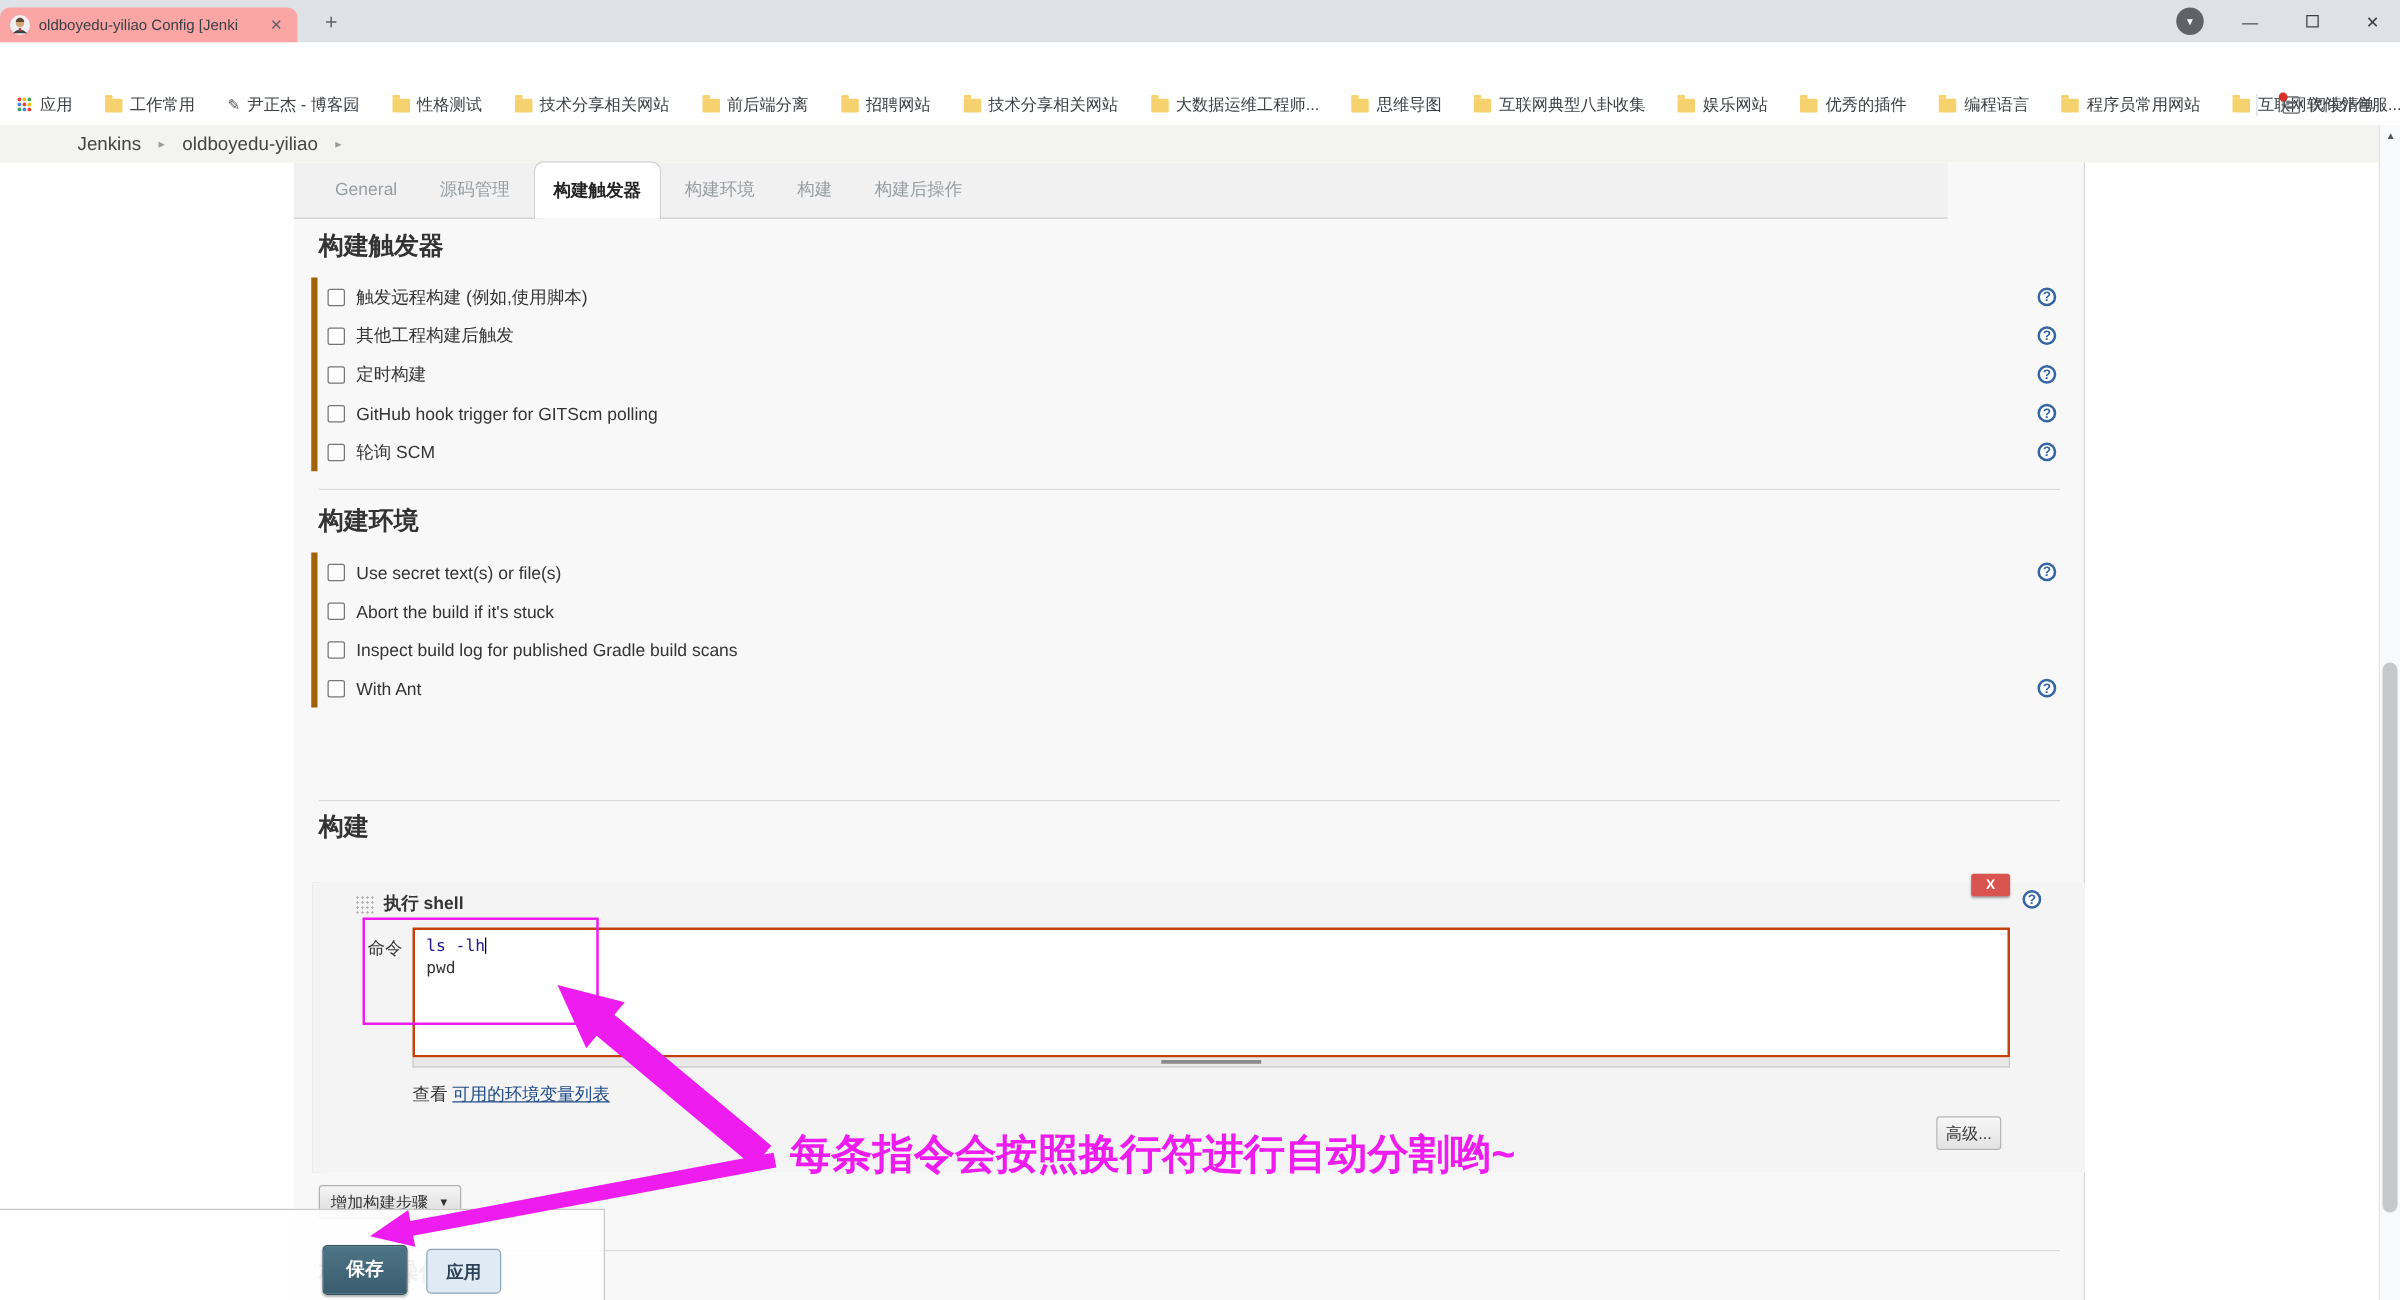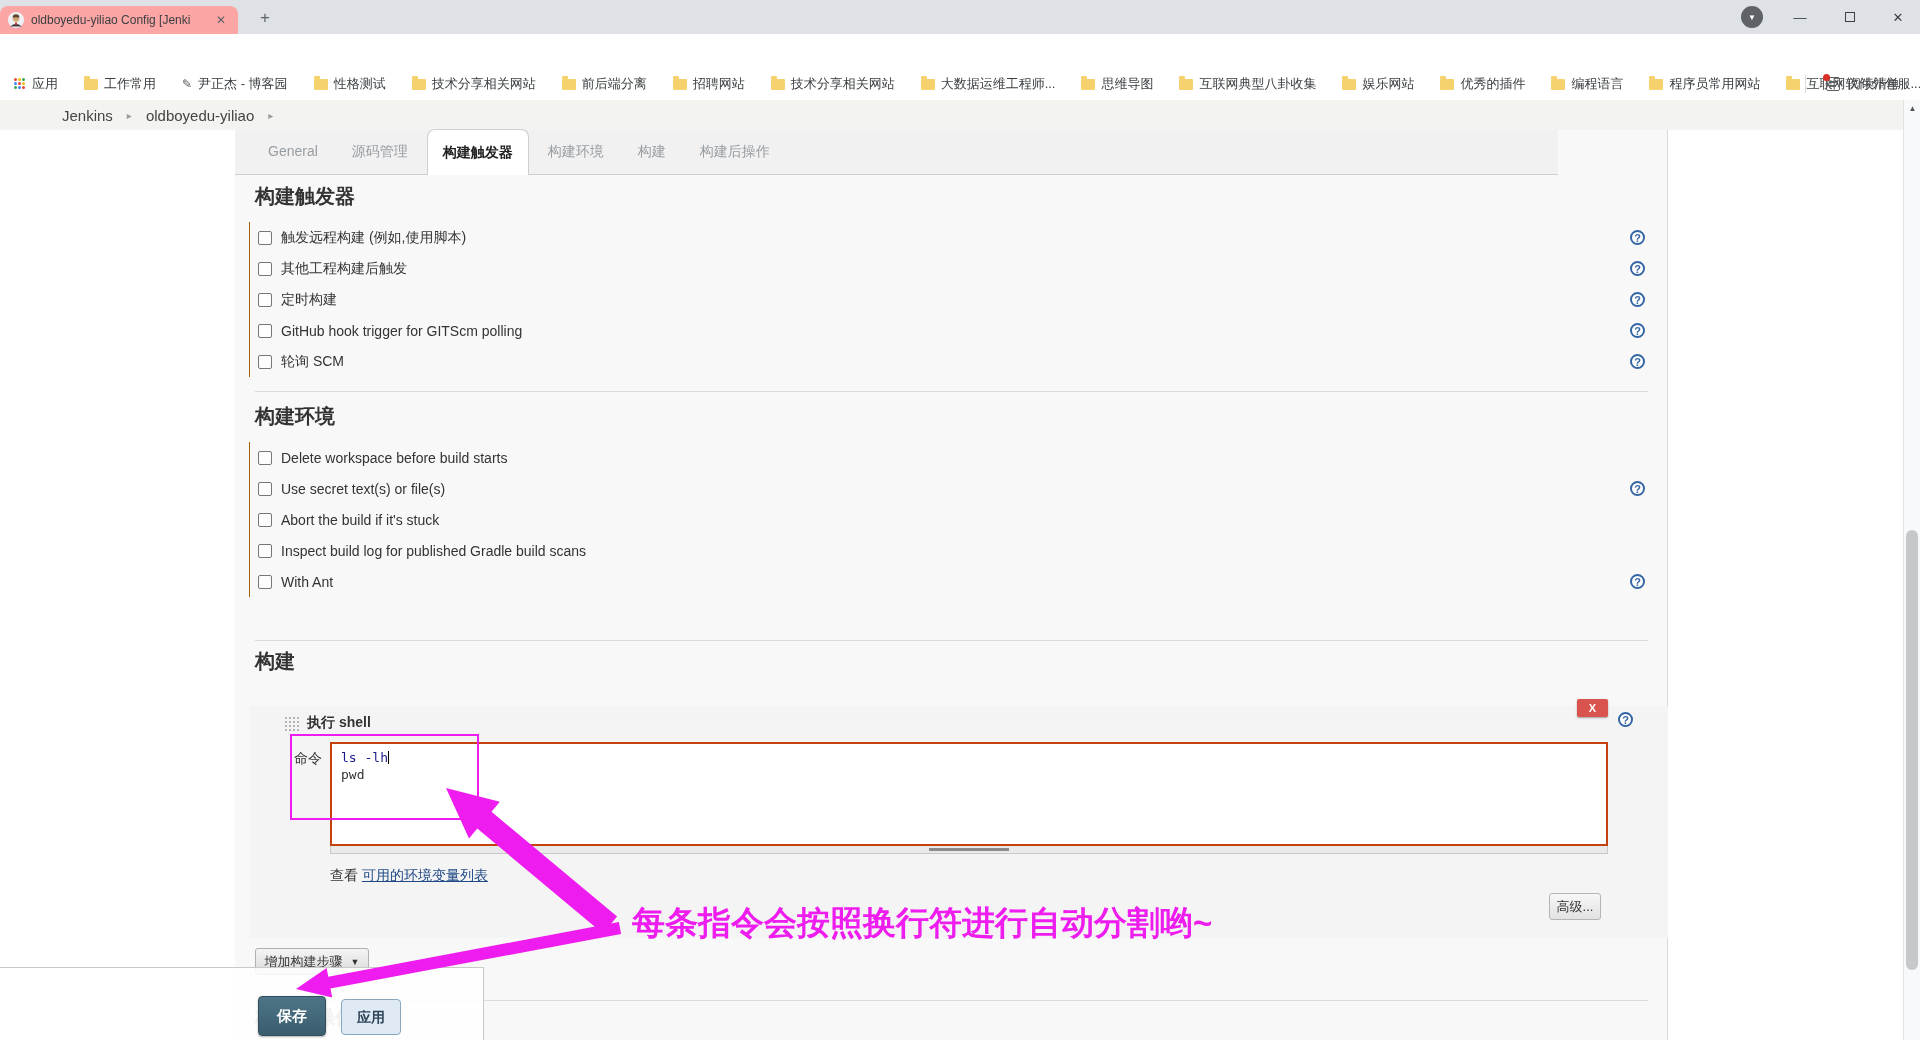--- a/index.html
+++ b/index.html
@@ -51,21 +51,21 @@
             display:flex;align-items:center;padding-left:62px;font-size:15px;color:#444;gap:14px;}
   .crumb-sep{color:#9a9a9a;font-size:10px;}
   .mainpanel{position:absolute;left:235px;top:130px;width:1433px;height:910px;background:#f8f8f8;
              border-right:1px solid #d8d8d8;}
   .jtabs{position:absolute;left:235px;top:130px;width:1323px;height:45px;background:#f1f1f1;
          border-bottom:1px solid #cfcfcf;display:flex;align-items:flex-end;padding-left:18px;}
   .jtab{padding:0 15px;height:45px;line-height:45px;font-size:14px;color:#979da2;margin-right:4px;}
   .jtab.active{background:#fff;border:1px solid #cfcfcf;border-bottom:none;border-radius:8px 8px 0 0;
          height:46px;line-height:44px;margin-top:-4px;margin-bottom:-1px;font-weight:bold;color:#222;position:relative;}
   .h2{position:absolute;font-size:20px;font-weight:bold;color:#333;}
-  .optgroup{position:absolute;left:249px;width:1404px;border-left:1px solid #a16207;}
+  .optgroup{position:absolute;left:249px;width:1404px;border-left:5px solid #a16207;}
   .opt-row{display:flex;align-items:center;height:31px;padding-left:8px;}
   .cb{width:14px;height:14px;border:1px solid #767676;border-radius:2px;background:#fdfdfd;flex:none;}
   .opt-label{font-size:14px;margin-left:9px;color:#333;}
   .help{margin-left:auto;margin-right:8px;}
   .help-ico{width:15px;height:15px;border:2px solid #3465a4;border-radius:50%;background:#fff;color:#3465a4;
             font-size:11px;font-weight:bold;display:flex;align-items:center;justify-content:center;}
   .hr{position:absolute;left:255px;width:1393px;height:1px;background:#dcdcdc;}
 
   .card{position:absolute;left:250px;top:706px;width:1418px;height:232px;background:#f4f4f4;}
   .card-strip{position:absolute;left:250px;top:706px;width:7px;height:232px;background:#d2d2d2;}
@@ -337,25 +337,20 @@
     <span class="opt-label">轮询 SCM</span>
     <span class="help">
           <span class="help-ico">?</span>
         </span>
   </div>
 </div>
   <div class="hr" style="top:391px;"></div>
 
   <div class="h2" style="left:255px;top:403px;">构建环境</div>
   <div class="optgroup" style="top:442px;" id="grp-env">
-  <div class="opt-row">
-    <span class="cb"></span>
-    <span class="opt-label">Delete workspace before build starts</span>
-
-  </div>
 
   <div class="opt-row">
     <span class="cb"></span>
     <span class="opt-label">Use secret text(s) or file(s)</span>
     <span class="help">
           <span class="help-ico">?</span>
         </span>
   </div>
 
   <div class="opt-row">

